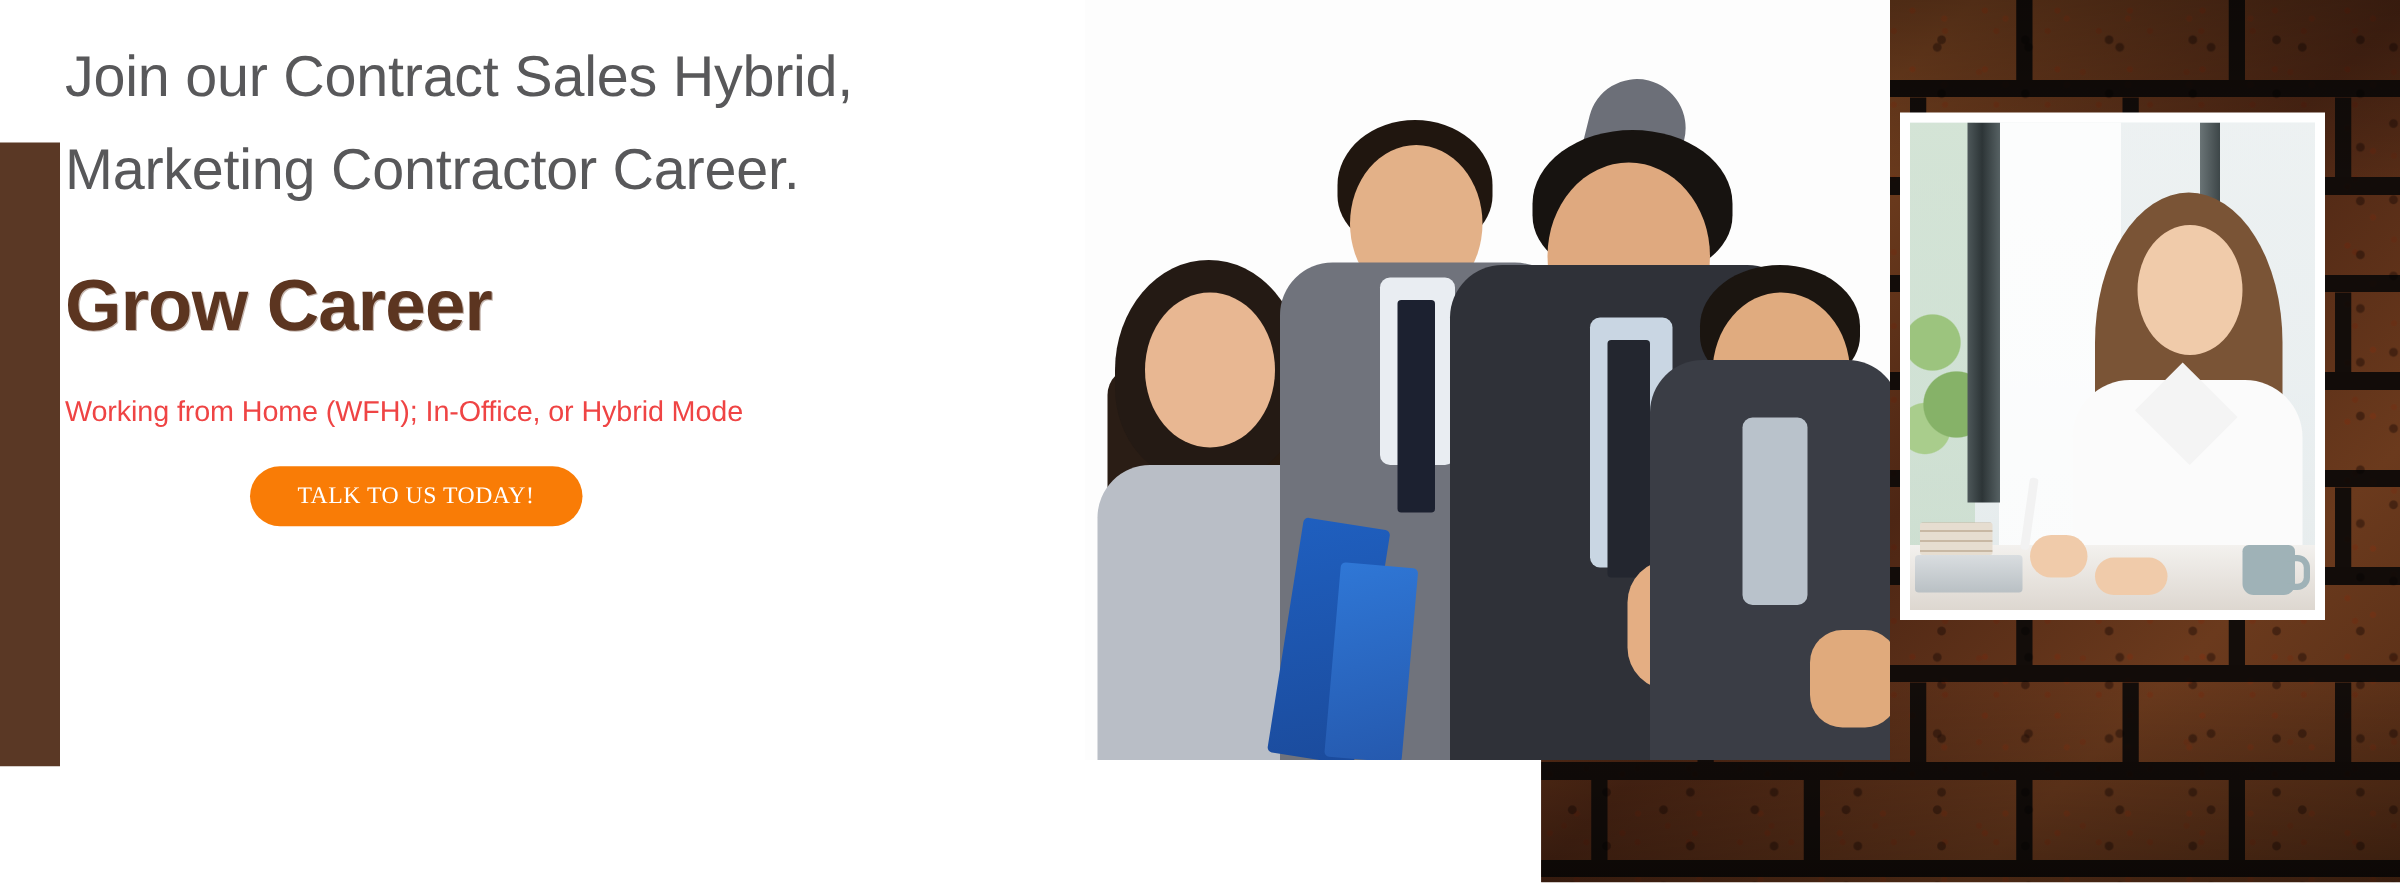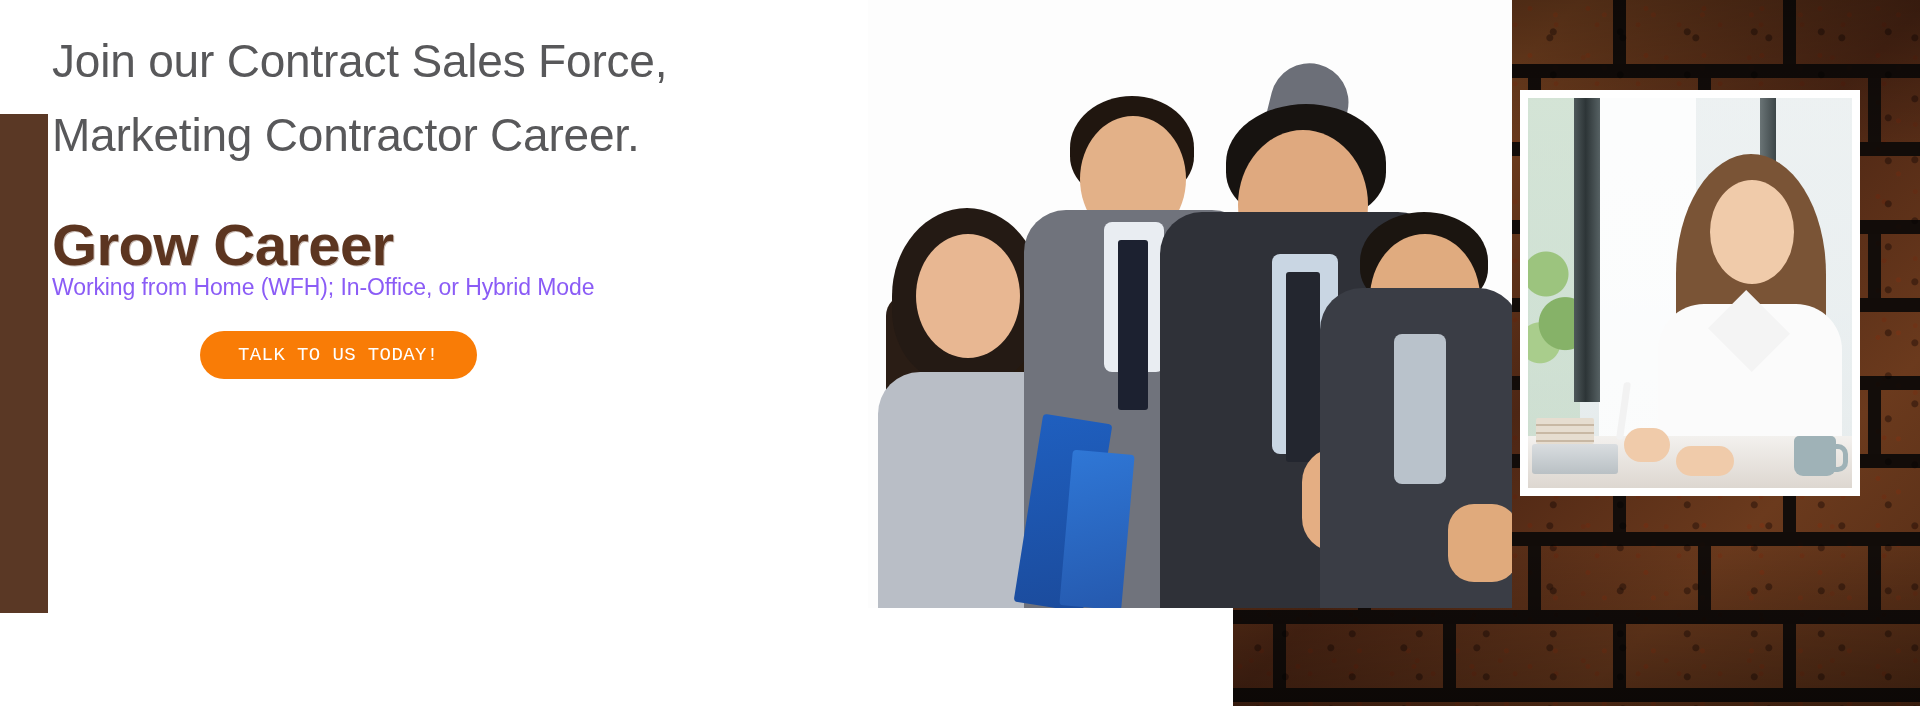--- a/index.html
+++ b/index.html
@@ -43,43 +43,44 @@
   .subhead{
     margin-top:44px;
     font-size:58px;
     font-weight:700;
     color:#5C3520;
     letter-spacing:-0.6px;
     line-height:1;
     text-shadow:1px 1px 0 rgba(92,53,32,.35);
   }
   .tagline{
+    margin-top:42px;
     font-size:23px;
     font-weight:400;
-    color:#8b5cf6;
+    color:#ef4444;
     letter-spacing:-0.1px;
     white-space:nowrap;
   }
   .cta-wrap{
     margin-top:30px;
     padding-left:148px;
   }
   .cta-button{
     display:inline-block;
     background:#F97C06;
     color:#ffffff;
     border:none;
     border-radius:26px;
     padding:0 38px;
     height:48px;
     line-height:48px;
     font-size:19px;
     font-weight:400;
     letter-spacing:.4px;
-    font-family:Liberation Mono, monospace;
+    font-family:Liberation Serif, serif;
     cursor:pointer;
   }
 
   
   .brick-panel{
     position:absolute;
     left:1233px;top:0;
     width:687px;height:706px;
     background-color:#2a1a13;
     background-image:
@@ -275,21 +276,21 @@
 </head>
 <body>
 
 <div class="banner">
 
   <div class="accent-bar"></div>
 
   <div class="text-block">
 
     <div class="headline">
-      <span class="line">Join our Contract Sales Force,</span>
+      <span class="line">Join our Contract Sales Hybrid,</span>
       <span class="line">Marketing Contractor Career.</span>
     </div>
 
     <div class="subhead">Grow Career</div>
 
     <div class="tagline">Working from Home (WFH); In-Office, or Hybrid Mode</div>
 
     <div class="cta-wrap">
       <button class="cta-button">TALK TO US TODAY!</button>
     </div>

